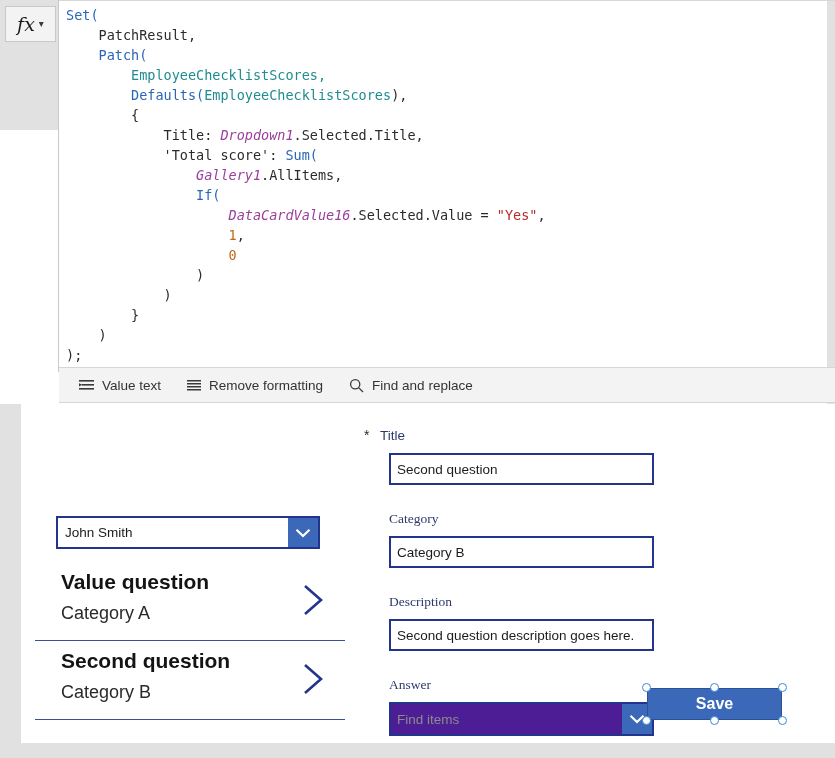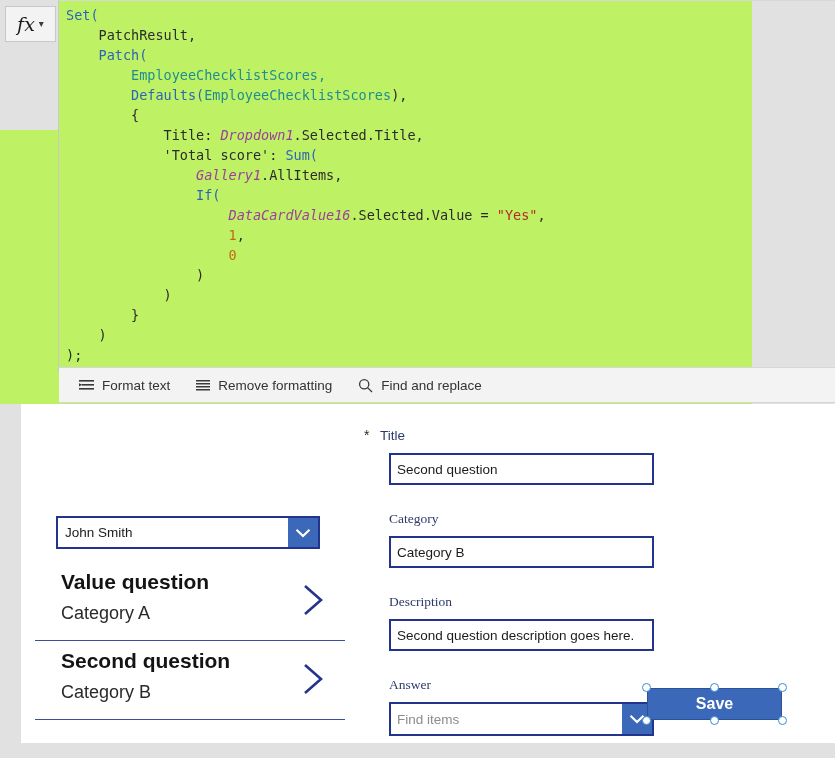--- a/index.html
+++ b/index.html
@@ -27,22 +27,22 @@
     position: absolute;
     left: 21px; top: 130px;
     width: 38px; height: 613px;
     background: #ffffff;
   }
 
   
   .formula-region {
     position: absolute;
     left: 0; top: 0;
-    width: 752px; height: 404px;
-    background: #bef264;
+    width: 827px; height: 404px;
+    background: #ffffff;
   }
   .fx-col {
     position: absolute;
     left: 0; top: 0;
     width: 59px; height: 130px;
     background: #e1e1e1;
     border-right: 1px solid #bfbfbf;
     box-sizing: border-box;
   }
   .fx-btn {
@@ -234,21 +234,21 @@
     color: #1b1b1b;
     margin-left: 17px;
     cursor: text;
     white-space: nowrap;
     overflow: hidden;
   }
   .fld-combo {
     width: 265px;
     height: 34px;
     border: 2px solid #23348c;
-    background: #ffffff;
+    background: #4c1d95;
     box-sizing: border-box;
     display: flex;
     align-items: stretch;
     margin-left: 17px;
     cursor: pointer;
   }
   .fld-combo-text {
     flex: 1;
     display: flex;
     align-items: center;
@@ -317,21 +317,21 @@
 
       <div class="fb-item">
         <span>
           <svg width="15" height="13" viewBox="0 0 15 13">
             <rect x="0" y="1" width="15" height="1.6" fill="#3a3a3a"></rect>
             <rect x="3" y="5" width="12" height="1.6" fill="#3a3a3a"></rect>
             <rect x="0" y="9" width="15" height="1.6" fill="#3a3a3a"></rect>
             <path d="M0 4.2 L3.4 5.8 L0 7.4 Z" fill="#3a3a3a"></path>
           </svg>
         </span>
-        <span>Format text</span>
+        <span>Value text</span>
       </div>
 
       <div class="fb-item">
         <span>
           <svg width="14" height="13" viewBox="0 0 14 13">
             <rect x="0" y="1" width="14" height="1.5" fill="#3a3a3a"></rect>
             <rect x="0" y="4" width="14" height="1.5" fill="#3a3a3a"></rect>
             <rect x="0" y="7" width="14" height="1.5" fill="#3a3a3a"></rect>
             <rect x="0" y="10" width="14" height="1.5" fill="#3a3a3a"></rect>
           </svg>

